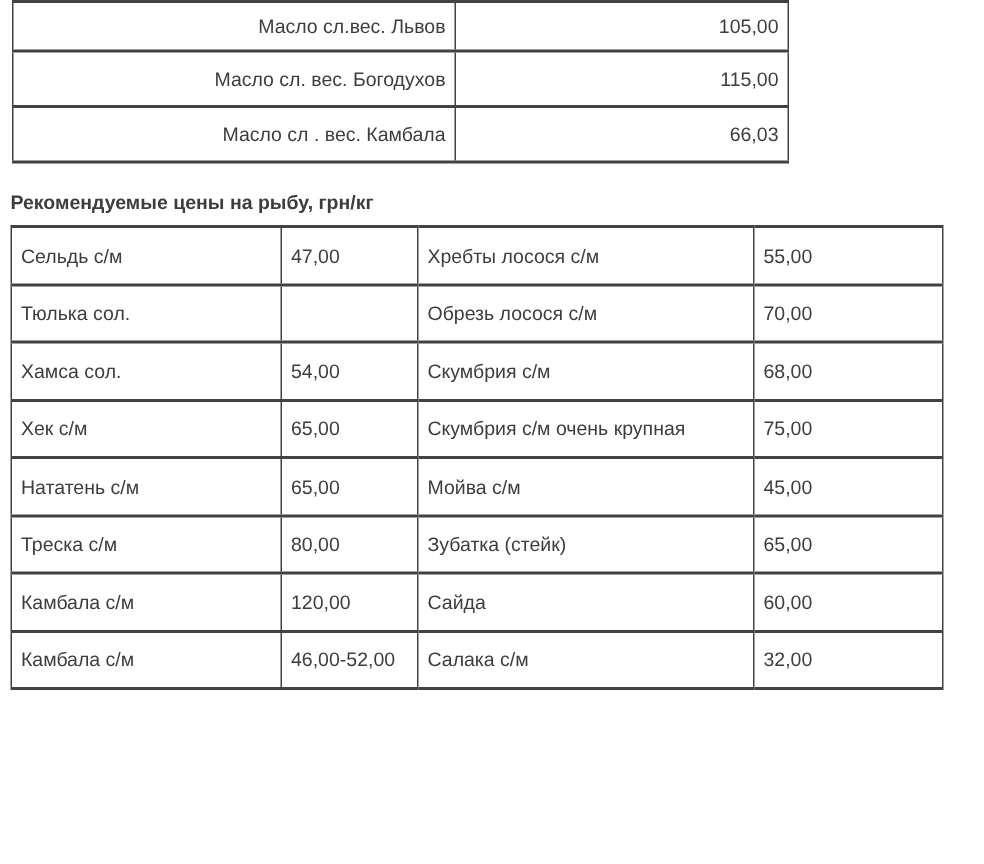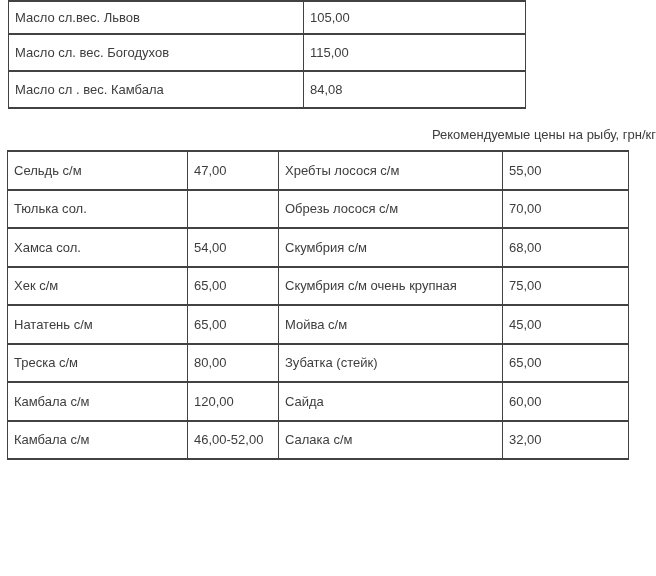--- a/index.html
+++ b/index.html
@@ -31,29 +31,28 @@
     padding: 0 6px;
     vertical-align: middle;
     overflow: hidden;
     white-space: nowrap;
   }
   
   .butter-table {
     width: 517px;
     margin: 0 0 0 8px;
   }
-  .butter-table td { height: 35px; }
+  .butter-table td { height: 35px; text-align: right; }
   .butter-table tr:first-child td { height: 31px; } 
   
   .fish-heading {
     margin: 18px 0 0 7px;
     line-height: 15px;
     font-size: 13px;
-    font-weight: normal;
-    text-align: right;
+    font-weight: bold;
   }
   
   .fish-table {
     width: 621px;
     margin: 8px 0 0 7px;
     padding-left: 44px;
   }
   .fish-table td { height: 36.5px; }
 </style>
 </head>
@@ -68,21 +67,21 @@
       <tr>
     <td>Масло сл.вес. Львов</td>
     <td>105,00</td>
   </tr>
       <tr>
     <td>Масло сл. вес. Богодухов</td>
     <td>115,00</td>
   </tr>
       <tr>
     <td>Масло сл . вес. Камбала</td>
-    <td>84,08</td>
+    <td>66,03</td>
   </tr>
     </tbody>
 </table>
 
 <div class="fish-heading">Рекомендуемые цены на рыбу, грн/кг</div>
 
 <table class="fish-table">
   <colgroup>
     <col style="width:180px">
     <col style="width:91px">

